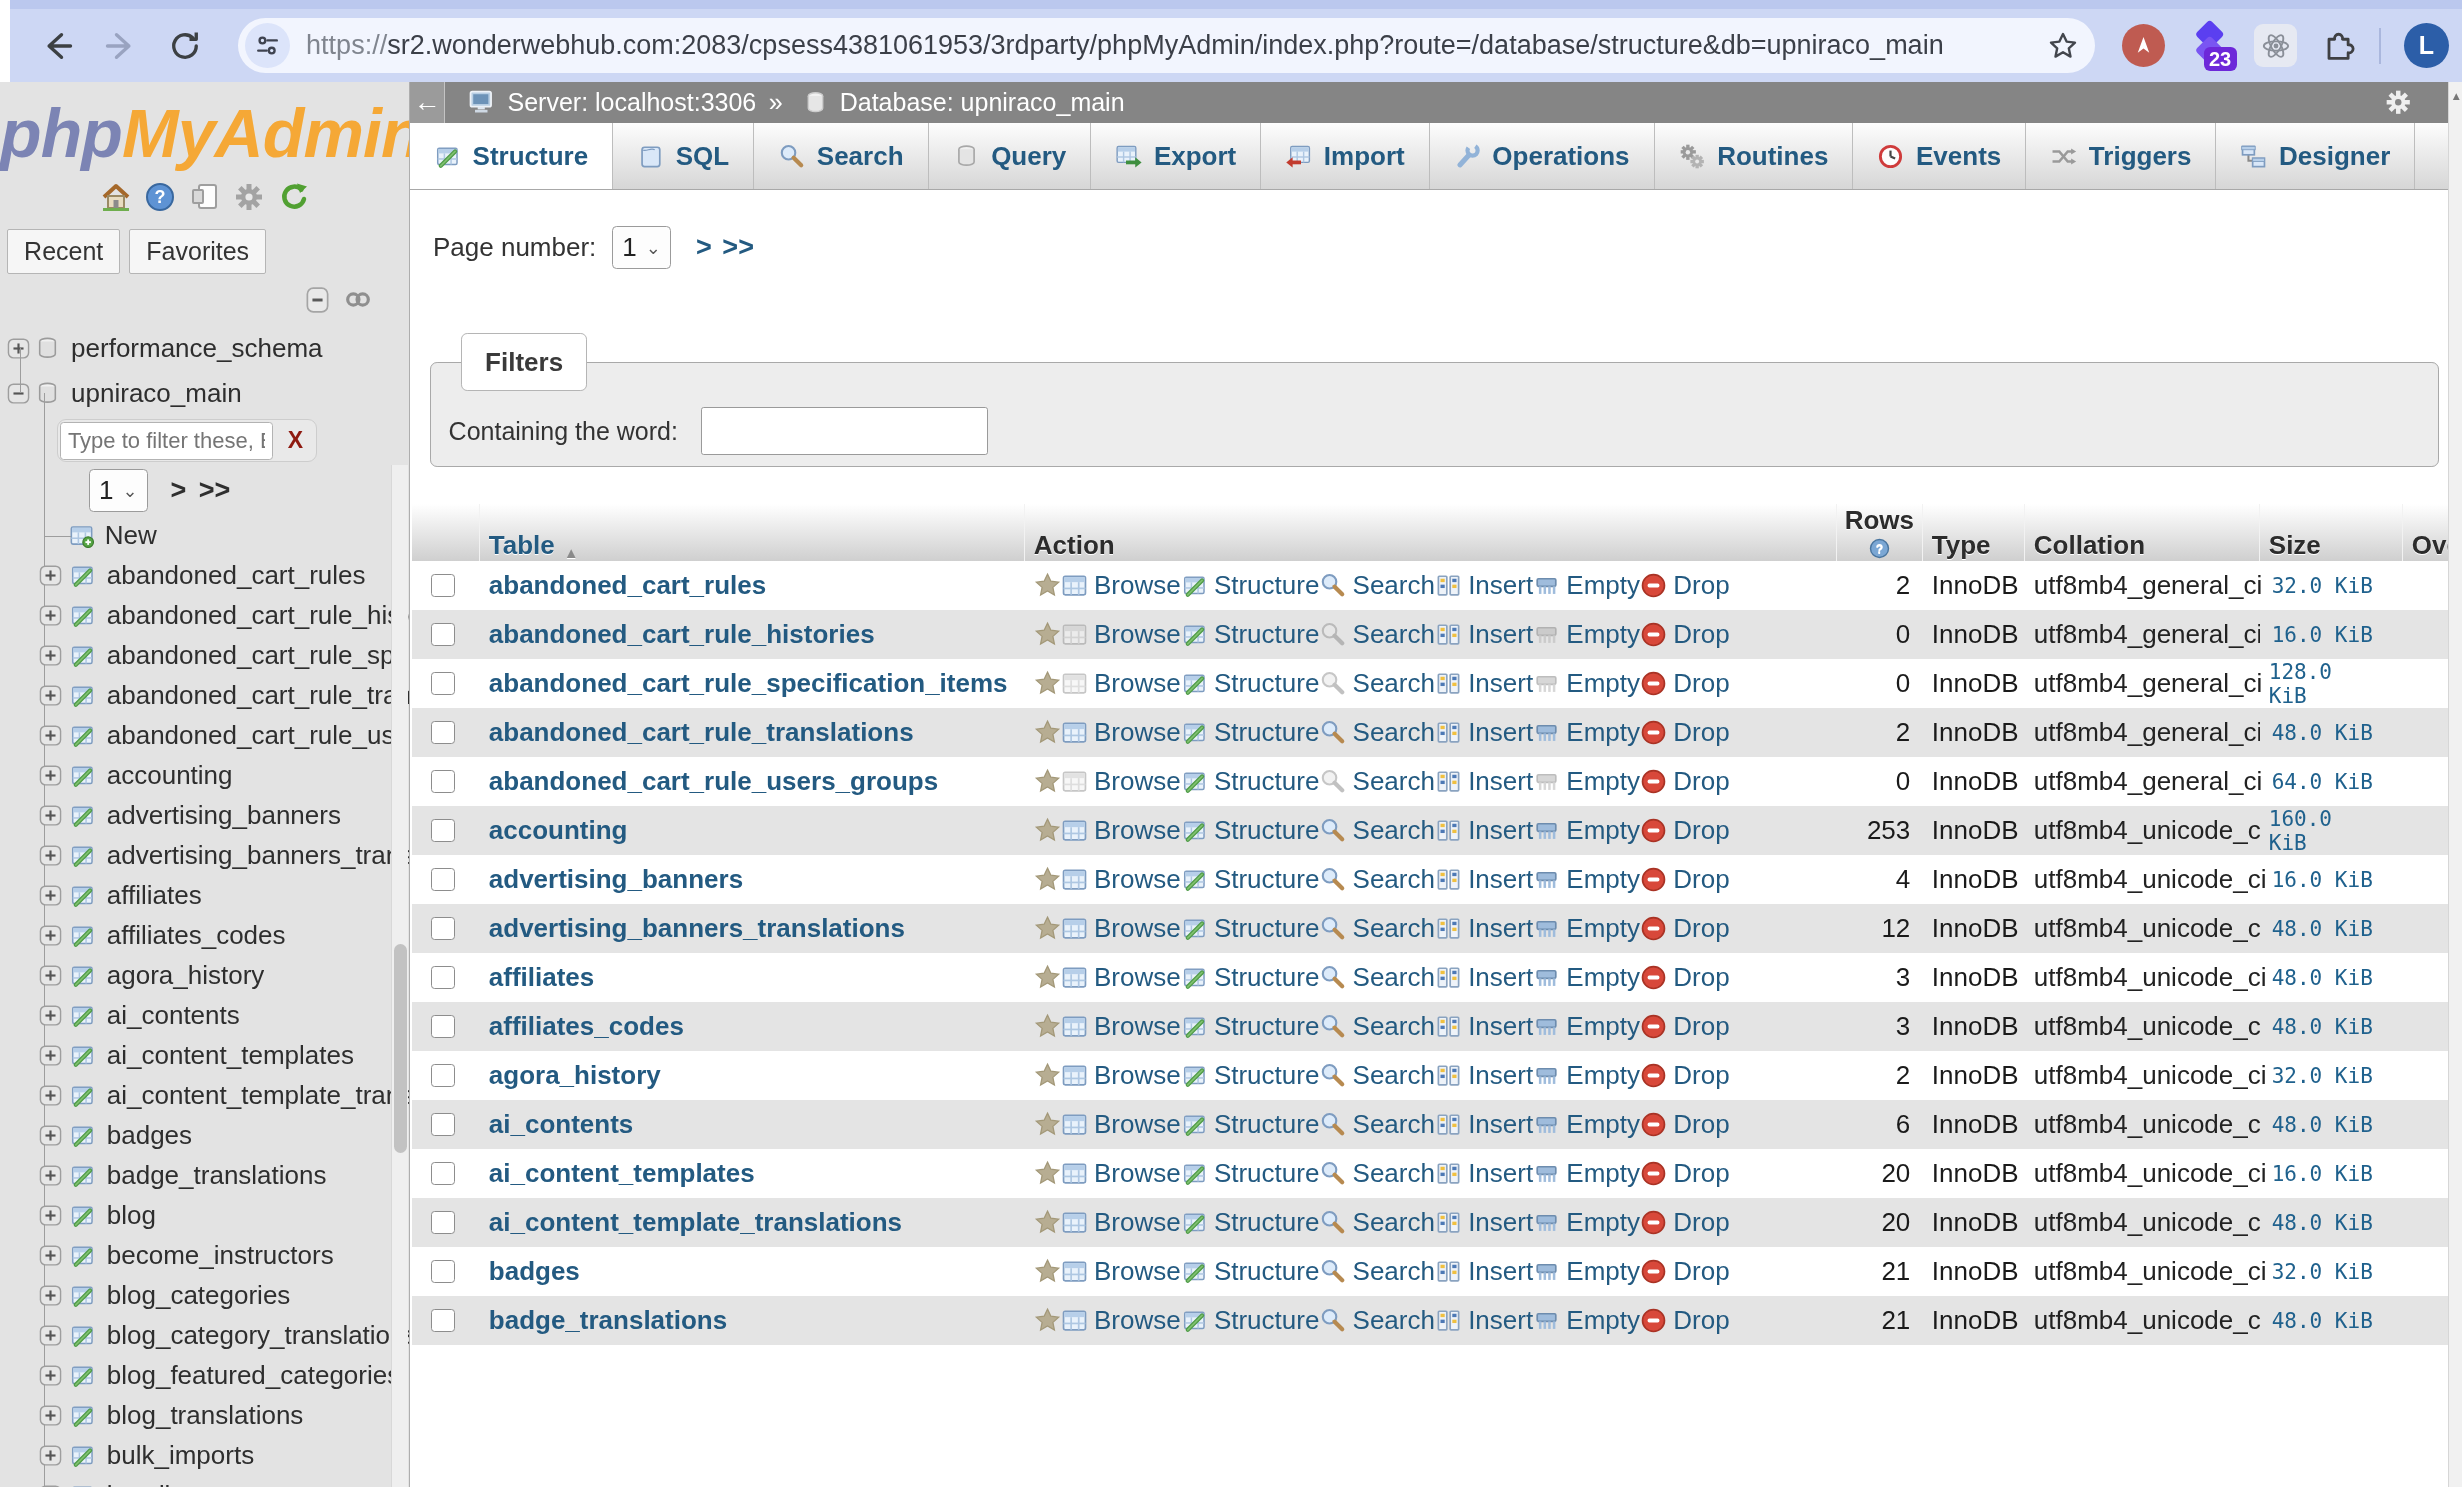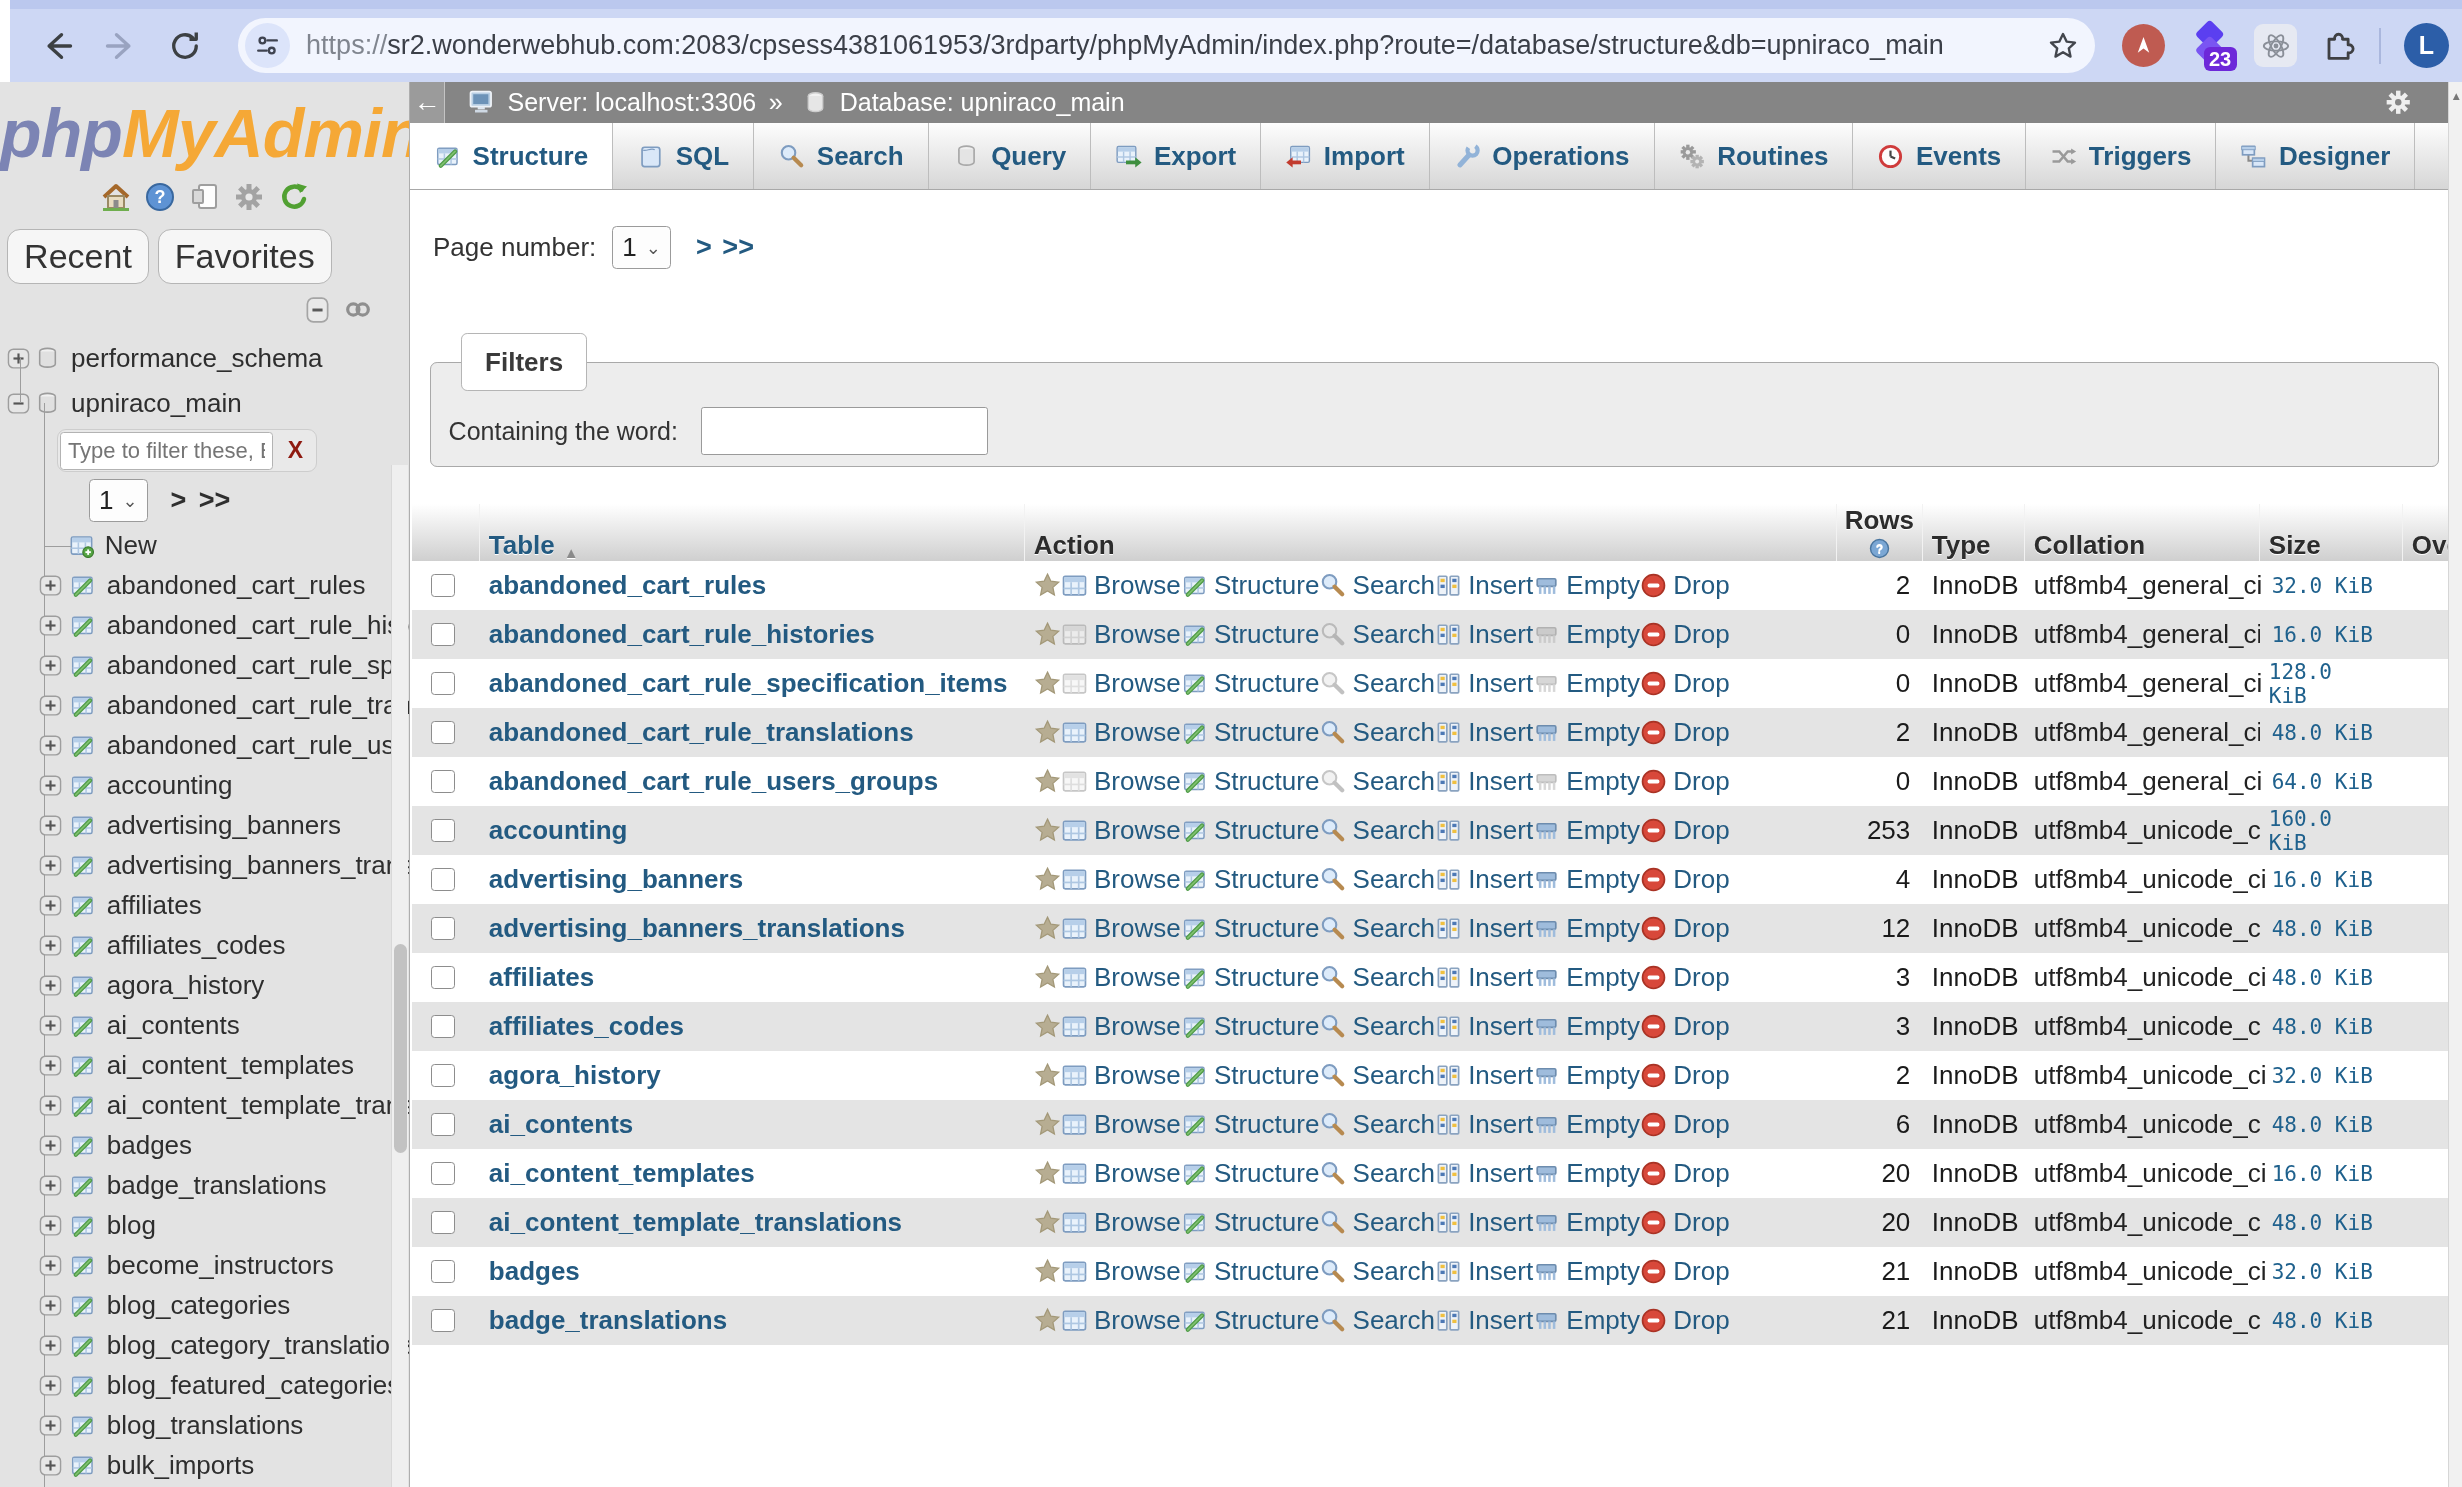--- a/index.html
+++ b/index.html
@@ -33,21 +33,21 @@
   .app{position:absolute;left:0;top:82px;width:100%;height:1406px;display:flex;}
 
   
   .sidebar{position:relative;width:410px;flex:0 0 410px;background:#e3e3e3;border-right:1.8px solid #aeaeae;
            box-sizing:border-box;overflow:hidden;}
   .logo{margin-top:12px;text-align:center;font-size:68px;font-weight:bold;font-style:italic;letter-spacing:-0.9px;}
   .logo .lp{color:#7c84b4}.logo .lm{color:#f5a836}
   .logo-icons{display:flex;justify-content:center;gap:12.5px;margin-top:9px;}
   .logo-icons span{display:block}
   .side-tabs{display:flex;gap:9px;margin:16px 0 0 7.1px;}
-  .sbtn{background:#f6f6f6;border:0.9px solid #b5b5b5;border-radius:13px;padding:7.1px 16px;font-size:34px;color:#333;text-align:right;}
+  .sbtn{background:#f6f6f6;border:0.9px solid #b5b5b5;border-radius:2px;padding:7.1px 16px;font-size:25px;color:#333;text-align:right;}
   .mini-tools{display:flex;justify-content:flex-end;gap:12.5px;margin:10.7px 36px 0 0;align-items:center;}
   .tree{position:relative;margin-top:10.7px;font-size:26px;color:#2e2e2e;}
   .trow{display:flex;align-items:center;height:45px;position:relative;}
   .trow .lbl{margin-left:10.7px;white-space:nowrap;overflow:hidden;}
   .db-expander{margin-left:7.1px;flex:0 0 auto;}
   .db-ic{margin-left:5.3px;flex:0 0 auto;}
   .tbl-row{height:40px;}
   .tbl-row .stub{position:absolute;left:44px;top:50%;width:0;border-top:0.9px solid #9d9d9d;}
   .tbl-expander{margin-left:39px;flex:0 0 auto;z-index:1;}
   .tbl-ic{margin-left:7.1px;flex:0 0 auto;}

